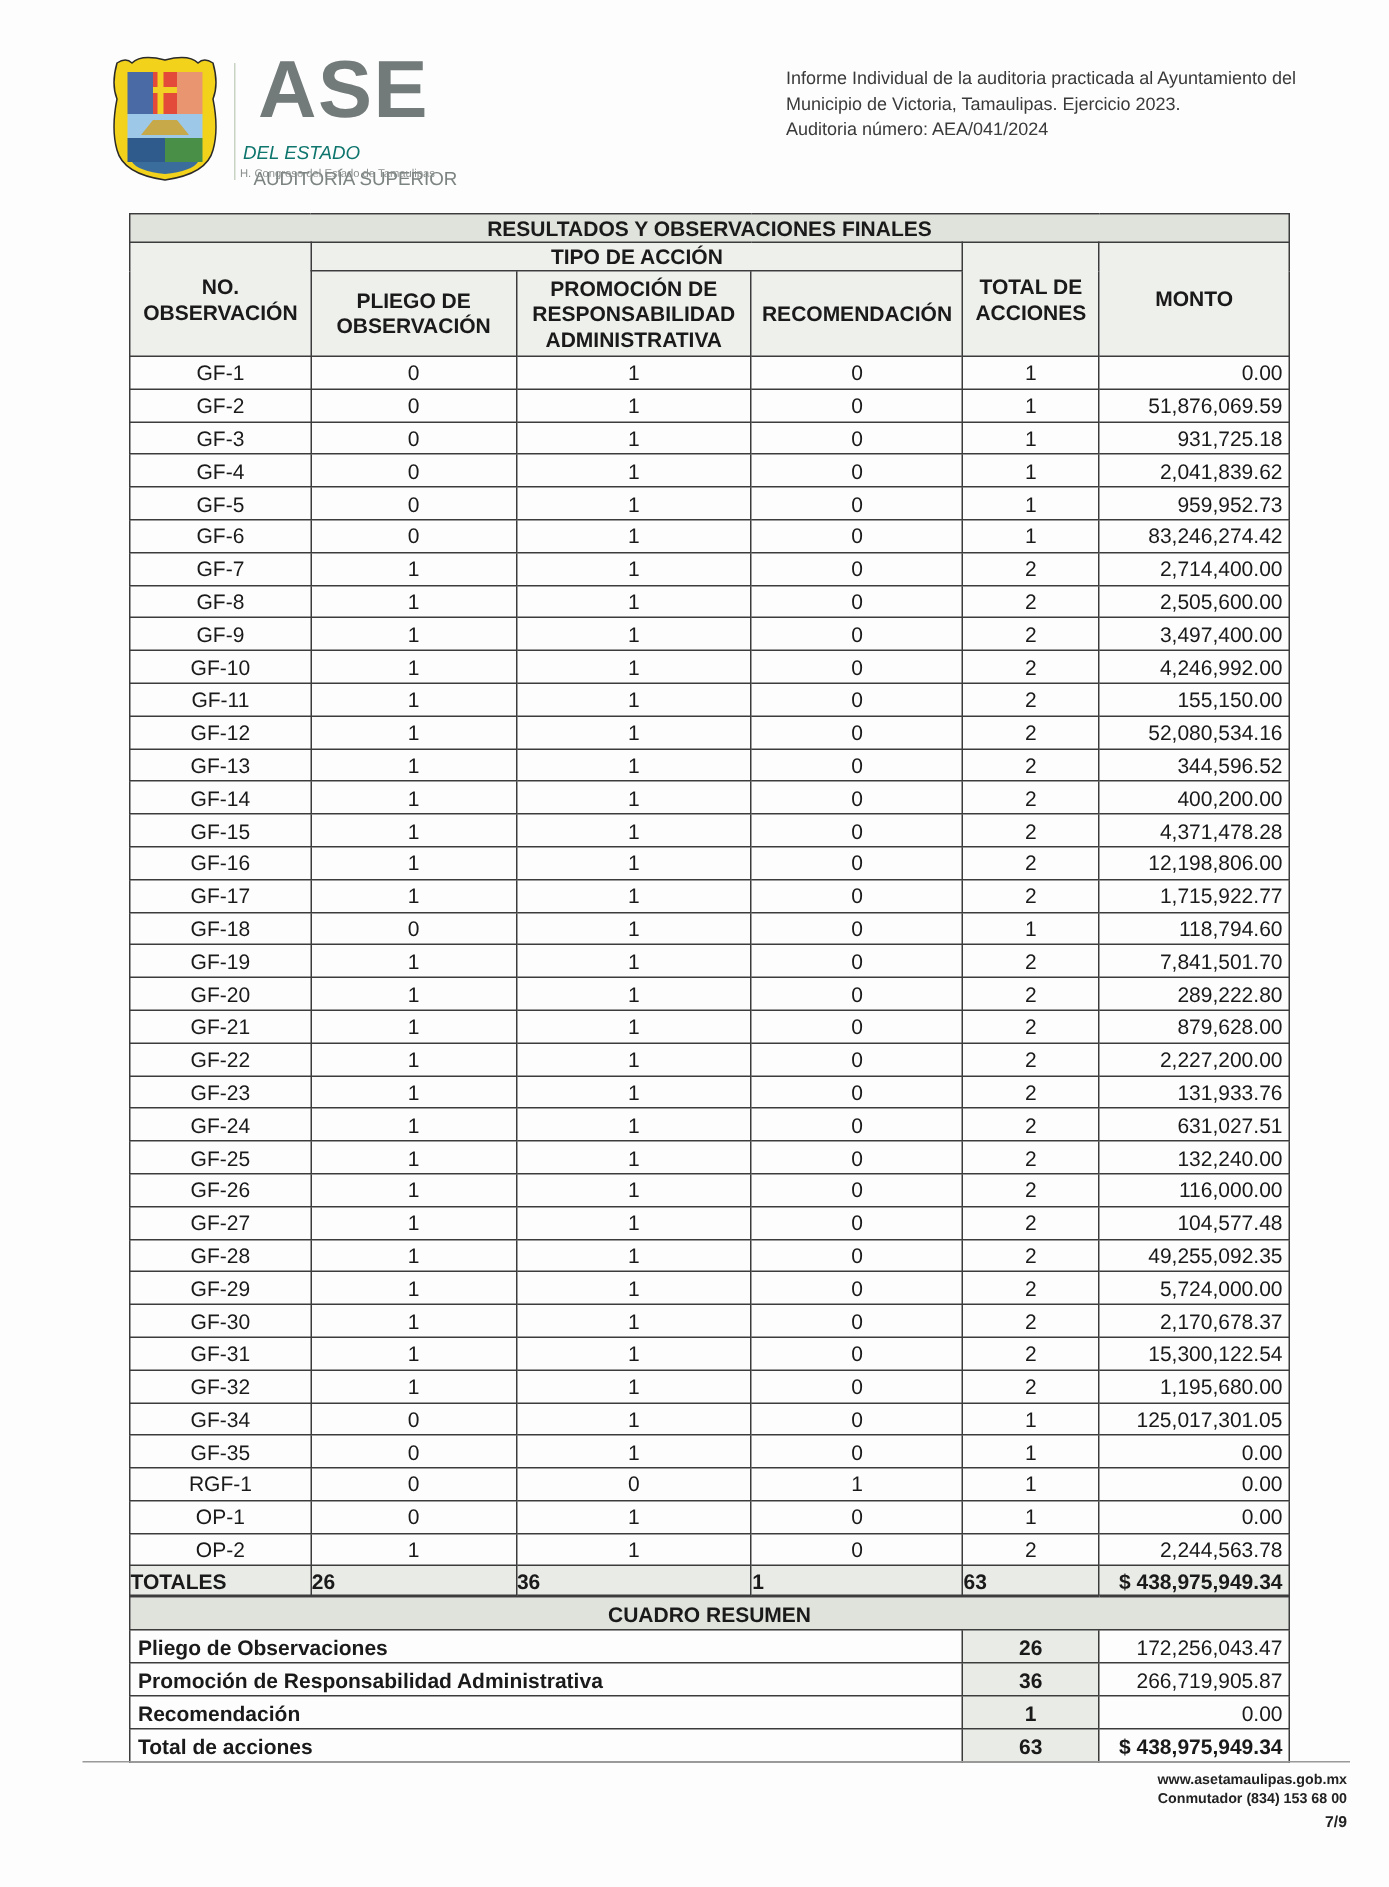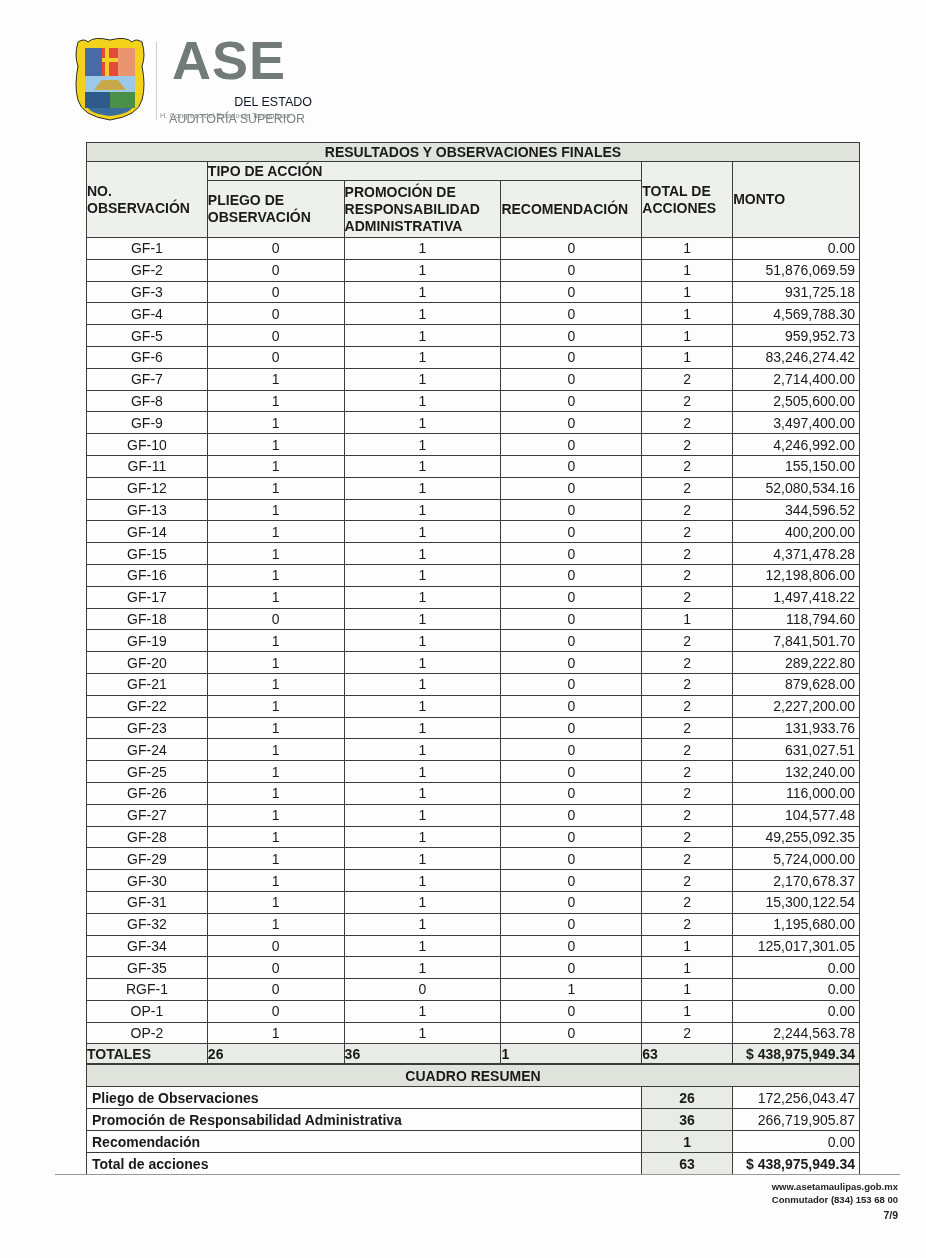--- a/index.html
+++ b/index.html
@@ -6,31 +6,31 @@
   body { width:926px; height:1258px; background:#ffffff; position:relative; overflow:hidden;
          font-family:"Liberation Sans", sans-serif; color:#1a1a1a; }
   .page { position:absolute; left:0; top:0; width:926px; height:1258px; background:#fdfdfd; }
 
   
   .logo-block { position:absolute; left:72px; top:36px; width:240px; height:88px; }
   .coat { position:absolute; left:0; top:0; width:76px; height:86px; }
   .vline { position:absolute; left:84px; top:6px; width:1px; height:78px; background:#c9d3c4; }
   .ase { position:absolute; left:100px; top:-6px; font-size:54px; font-weight:bold; color:#737b7a; letter-spacing:1px; line-height:60px; }
   .ase-sub1 { position:absolute; left:90px; top:48px; width:150px; text-align:center; font-size:12.5px; color:#7c8482; line-height:13px;margin-top:29px; }
-  .ase-sub2 { position:absolute; left:90px; top:60px; width:150px; text-align:right; font-size:12.5px; color:#0f172a; line-height:13px; }
+  .ase-sub2 { position:absolute; left:90px; top:60px; width:150px; text-align:left; font-size:12.5px; color:#0f766e; line-height:13px;font-style:italic; }
   .ase-sub3 { position:absolute; left:88px; top:75px; width:160px; font-size:7.5px; color:#8a908e; }
 
   .header-text { position:absolute; left:524px; top:44px; width:370px; font-size:12px; line-height:17px; color:#3a3a3a; }
   .header-text div { white-space:nowrap; }
 
   
   table.main { position:absolute; left:86px; top:142px; width:774px; border-collapse:collapse; font-size:14px; }
   table.main td, table.main th { border:1px solid #3c3c3c; padding:0; }
   .h-title { background:#dfe3dc; font-weight:bold; text-align:center; height:18px; font-size:14px; }
-  .h-cell { background:#eef0ec; font-weight:bold; text-align:left; font-size:14px; line-height:17px;margin-left:32px; }
+  .h-cell { background:#eef0ec; font-weight:bold; text-align:center; font-size:14px; line-height:17px;margin-left:32px; }
   .row td { height:20.8px; text-align:center; font-size:14px; }
   .row td.monto { text-align:right; padding-right:4px; }
   .tot td { background:#e8ebe6; font-weight:bold; text-align:left; height:19px; }
   .tot td.monto { text-align:right; padding-right:4px; }
 
   table.summary { position:absolute; left:86px; top:1064px; width:774px; border-collapse:collapse; font-size:14px; }
   table.summary td { border:1px solid #3c3c3c; height:21px; padding:0; }
   .s-title { background:#dfe3dc; font-weight:bold; text-align:center; }
   .s-label { font-weight:bold; padding-left:5px !important; text-align:left; }
   .s-count { background:#e8ebe6; font-weight:bold; text-align:center; }
@@ -61,20 +61,25 @@
       <rect x="38" y="56" width="25" height="16" fill="#4a8f47"></rect>
       <path d="M16 72 L60 72 Q56 78 38 80 Q20 78 16 72 Z" fill="#3b6d9c"></path>
     </svg>
     <div class="vline"></div>
     <div class="ase">ASE</div>
     <div class="ase-sub1">AUDITORÍA SUPERIOR</div>
     <div class="ase-sub2">DEL ESTADO</div>
     <div class="ase-sub3">H. Congreso del Estado de Tamaulipas</div>
   </div>
 
+  <div class="header-text">
+    <div>Informe Individual de la auditoria practicada al Ayuntamiento del</div>
+    <div>Municipio de Victoria, Tamaulipas. Ejercicio 2023.</div>
+    <div>Auditoria número: AEA/041/2024</div>
+  </div>
 
   <table class="main">
     <colgroup>
       <col style="width:121px">
         <col style="width:137px">
         <col style="width:157px">
       <col style="width:141px">
         <col style="width:91px">
         <col style="width:127px">
     </colgroup>
@@ -131,21 +136,21 @@
           <td>0</td>
           <td>1</td>
           <td class="monto">931,725.18</td>
         </tr>
         <tr class="row">
           <td>GF-4</td>
           <td>0</td>
           <td>1</td>
           <td>0</td>
           <td>1</td>
-          <td class="monto">4,569,788.30</td>
+          <td class="monto">2,041,839.62</td>
         </tr>
         <tr class="row">
           <td>GF-5</td>
           <td>0</td>
           <td>1</td>
           <td>0</td>
           <td>1</td>
           <td class="monto">959,952.73</td>
         </tr>
         <tr class="row">
@@ -235,21 +240,21 @@
           <td>0</td>
           <td>2</td>
           <td class="monto">12,198,806.00</td>
         </tr>
         <tr class="row">
           <td>GF-17</td>
           <td>1</td>
           <td>1</td>
           <td>0</td>
           <td>2</td>
-          <td class="monto">1,497,418.22</td>
+          <td class="monto">1,715,922.77</td>
         </tr>
         <tr class="row">
           <td>GF-18</td>
           <td>0</td>
           <td>1</td>
           <td>0</td>
           <td>1</td>
           <td class="monto">118,794.60</td>
         </tr>
         <tr class="row">

